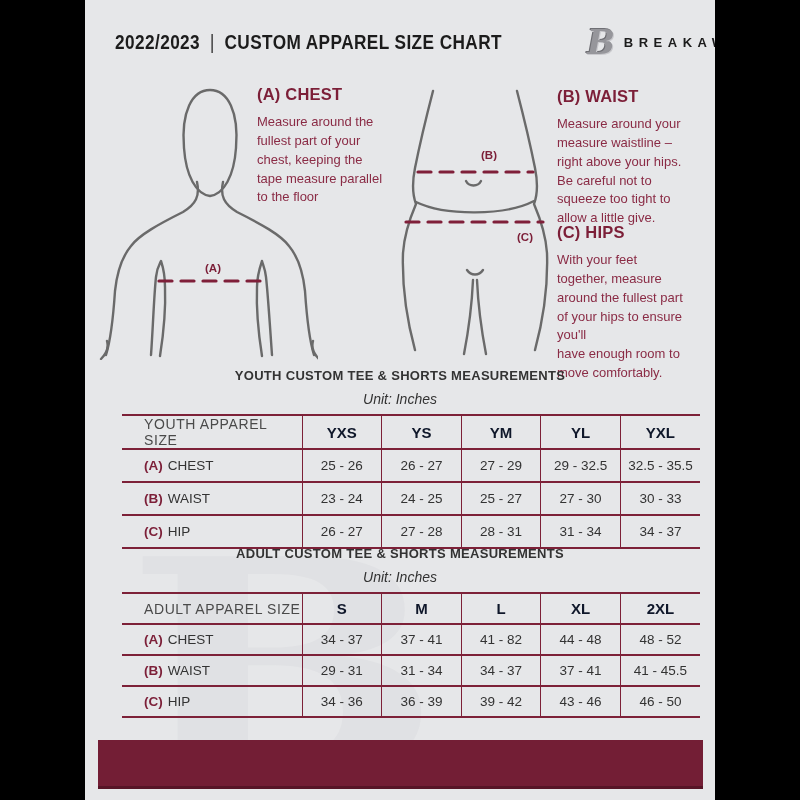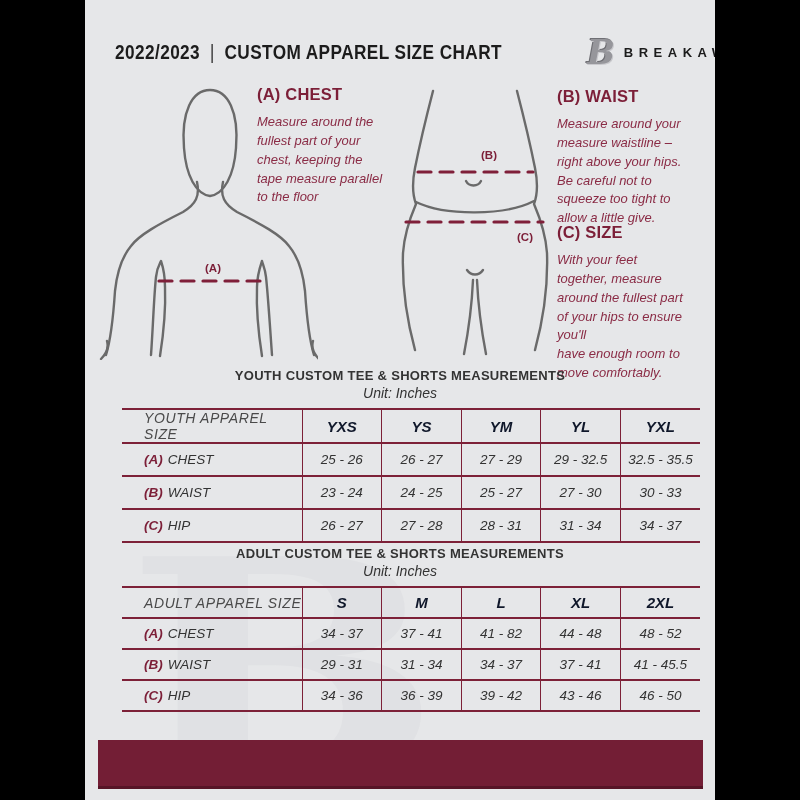--- a/index.html
+++ b/index.html
@@ -7,46 +7,46 @@
 
   .stage { position:relative; width:800px; height:800px; background:#000; }
   .page  { position:absolute; left:85px; top:0; width:630px; height:800px; background:#e6e7e9; overflow:hidden; }
 
   
   .watermark { position:absolute; left:40px; top:520px; font-family:"DejaVu Serif", serif; font-weight:bold;
                font-size:300px; line-height:1; color:#dcdde0; opacity:.55; transform:scaleX(1.25);
                transform-origin:left top; z-index:0; user-select:none; }
 
   
-  .hdr { position:absolute; left:30px; right:12px; top:32px; height:40px; display:flex;
+  .hdr { position:absolute; left:30px; right:12px; top:22px; height:40px; display:flex;
          justify-content:space-between; align-items:center; z-index:2; }
   .hdr-left { display:flex; align-items:center; gap:10px; color:#1c1c1c; font-weight:700;
               font-size:21px; letter-spacing:.5px; transform:scaleX(.82); transform-origin:left center; white-space:nowrap; }
   .hdr-sep { font-weight:300; font-size:20px; color:#2e2e2e; padding:0 2px; }
   .hdr-right { display:flex; align-items:center; gap:9px; }
   .logo-b { font-family:"DejaVu Serif", serif; font-weight:bold; font-style:italic; font-size:33px;
             line-height:1; color:#96969b; text-shadow:1px 1px 0 #c9c9cd, -1px -1px 0 #6f6f74; }
   .brand  { font-weight:700; font-size:13px; letter-spacing:5.5px; color:#1c1c1c; white-space:nowrap; }
 
   
   .figures { position:absolute; left:0; top:85px; width:630px; height:276px; z-index:2; }
   .fig-svg { position:absolute; }
   .fig-svg path, .fig-svg ellipse { fill:none; stroke:#6a6a6a; stroke-width:2.4; stroke-linecap:round; stroke-linejoin:round; }
   .fig-svg .dash { stroke:#7f1f39; stroke-width:3.2; stroke-dasharray:13 9; }
   .diag-label { position:absolute; font-size:11.5px; font-weight:700; color:#7c1f38; }
 
   .inst { position:absolute; width:152px; }
   .inst h3 { font-size:16.5px; font-weight:700; color:#7c1f38; letter-spacing:.2px; margin-bottom:9px; }
-  .inst p  { font-size:13px; font-style:italic; color:#8a2b45; line-height:1.45; white-space:pre-line; }
+  .inst p  { font-size:13px; color:#8a2b45; line-height:1.45; white-space:pre-line; }
 
   
   .tbl-section { position:absolute; left:0; width:630px; z-index:2; }
   .tbl-title { text-align:center; font-size:13px; font-weight:600; color:#333; letter-spacing:.3px; }
-  .tbl-unit  { text-align:center; font-size:14px; font-style:italic; color:#333; margin-top:2px; }
-  table.size { position:relative; margin:7px 0 0 37px; width:578px; border-collapse:collapse; table-layout:fixed;font-style:italic; }
+  .tbl-unit  { text-align:center; font-size:14px; font-style:italic; color:#333; margin-top:8px; }
+  table.size { position:relative; margin:7px 0 0 37px; width:578px; border-collapse:collapse; table-layout:fixed; }
   table.size td, table.size th { border-top:2px solid #7d2138; border-bottom:2px solid #7d2138; padding:0; }
   table.size td:not(:first-child), table.size th:not(:first-child) { border-left:1.6px solid #7d2138; }
   table.size th { font-size:15px; font-weight:700; color:#0f172a; }
   table.size th.rowhead { font-size:14px; font-weight:400; color:#4a4a4a; letter-spacing:.6px; text-align:left; padding-left:22px; }
   table.size td { font-size:13.5px; color:#333; text-align:center; }
   td.rowlabel { text-align:left !important; padding-left:22px !important; font-size:14px; color:#3c3c3c; }
   td.rowlabel b { color:#7c1f38; font-weight:700; margin-right:5px; }
   .youth tr { height:33px; }
   .adult tr { height:31px; }
 
@@ -115,21 +115,21 @@
         <h3>(B) WAIST</h3>
         <p>Measure around your
 measure waistline –
 right above your hips.
 Be careful not to
 squeeze too tight to
 allow a little give.</p>
       </div>
 
       <div class="inst" style="left:472px; top:138px;">
-        <h3>(C) SIZE</h3>
+        <h3>(C) HIPS</h3>
         <p>With your feet
 together, measure
 around the fullest part
 of your hips to ensure
 you'll
 have enough room to
 move comfortably.</p>
       </div>
     </div>
 

